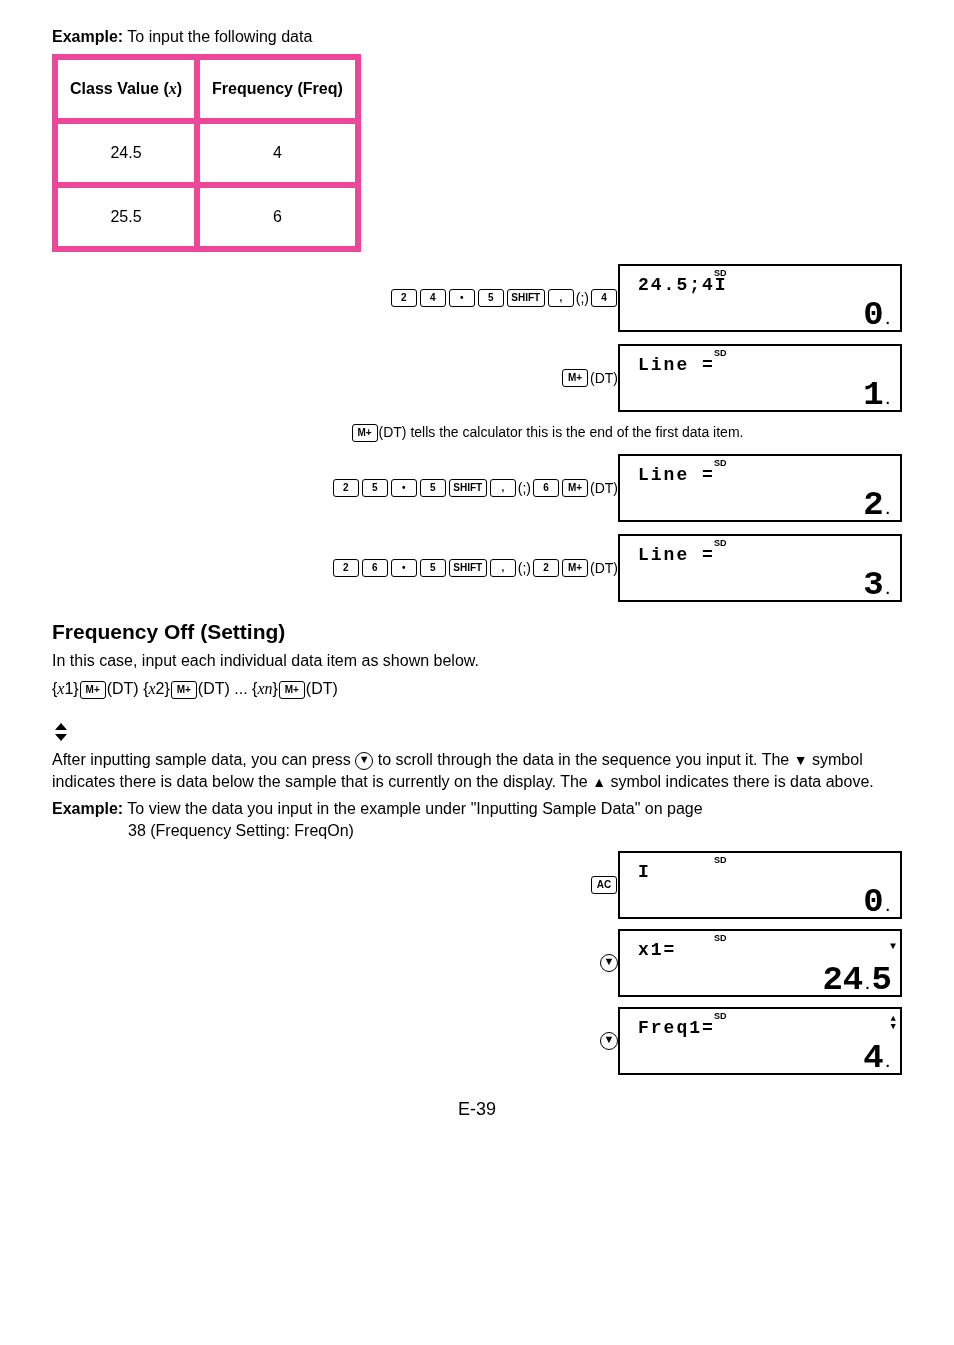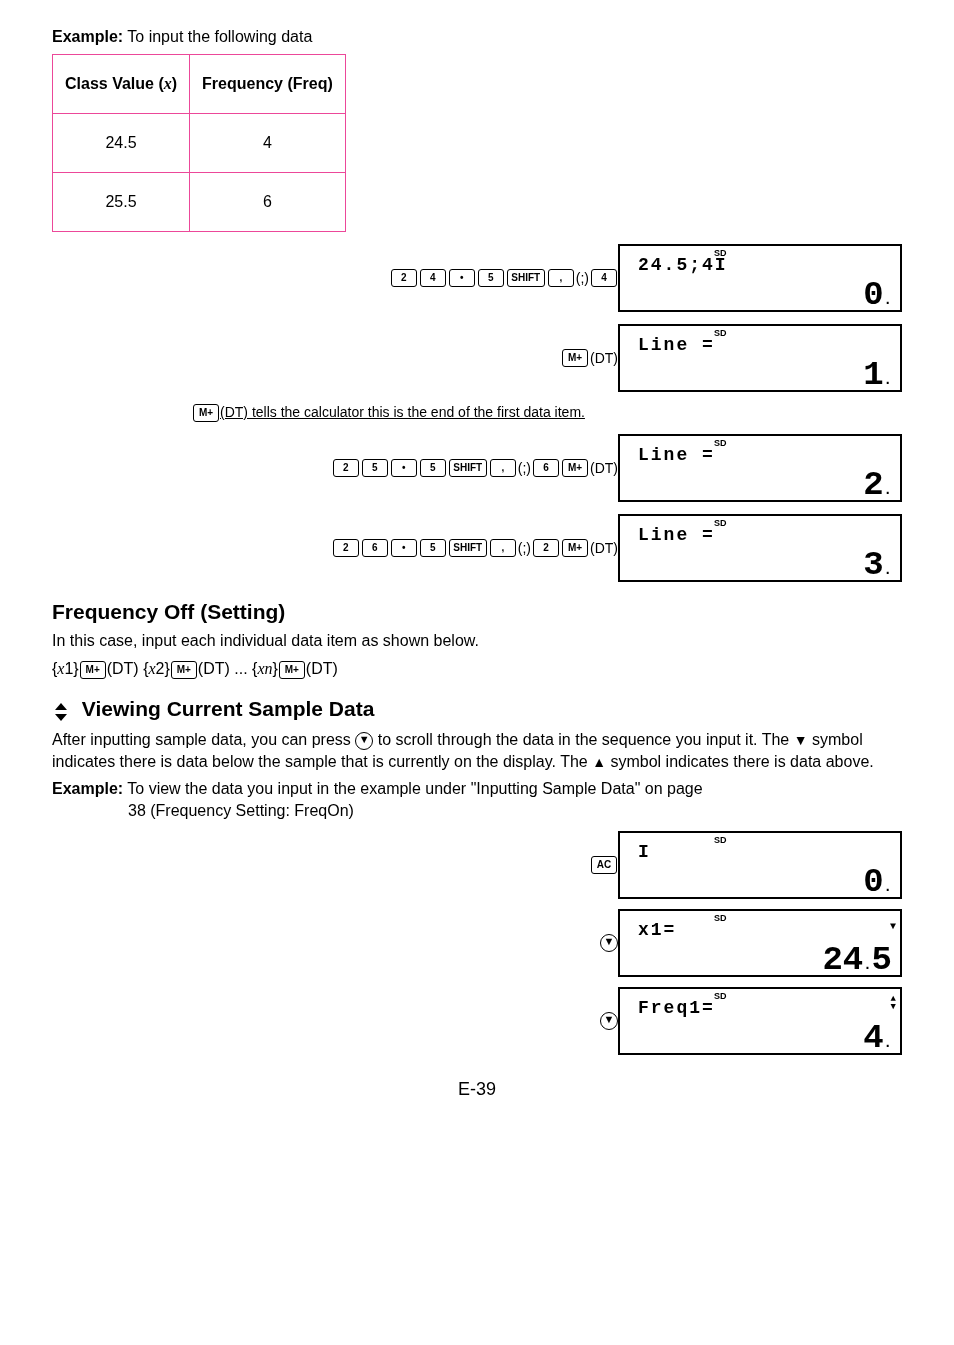--- a/index.html
+++ b/index.html
@@ -10,21 +10,21 @@
     padding: 0 30px;
     color: #000;
   }
   .bold { font-weight: bold; }
   .section { margin: 8px 0; }
   table.data-table {
     border-collapse: collapse;
     margin-top: 8px;
   }
   table.data-table th, table.data-table td {
-    border: 1px solid #ec4899;
+    border: 6px solid #ec4899;
     padding: 20px 12px;
     text-align: center;
     font-size: 16px;
   }
   table.data-table th { font-weight: bold; }
   .varx { font-style: italic; font-family: "Times New Roman", serif; }
   .key {
     display: inline-flex;
     align-items: center;
     justify-content: center;
@@ -93,23 +93,23 @@
     font-size: 10px;
   }
   .calc-tri-updown {
     position: absolute;
     right: 4px;
     top: 6px;
     font-size: 9px;
     line-height: 0.9;
   }
   .note {
+    text-align: center;
     font-size: 14px;
     margin: 6px 0 10px 140px;
-    text-decoration: underline;
   }
   h2.heading {
     font-size: 21px;
     font-weight: bold;
     margin: 18px 0 4px 0;
   }
   h2.heading .bullet {
     display: inline-block;
     vertical-align: middle;
     margin-right: 6px;
@@ -240,21 +240,21 @@
   <span> ... </span>
   {<span class="varx">xn</span>}<span class="key">M+</span><span>(DT)</span>
 </p>
 
 <h2 class="heading">
   <span class="bullet updown-icon">
     <svg width="18" height="18" viewBox="0 0 18 18">
         <polygon points="9,0 15,7 3,7" fill="#000"></polygon>
         <polygon points="3,11 15,11 9,18" fill="#000"></polygon>
       </svg>
-  </span><span> Viewing Current Sample Data</span>
+  </span>
 </h2>
 <p>
   <span>After inputting sample data, you can press </span><span class="round-down">▼</span><span> to scroll through the data in the sequence you input it. The </span><span class="tri-down">▼</span><span> symbol indicates there is data below the sample that is currently on the display. The </span><span class="tri-up">▲</span><span> symbol indicates there is data above.</span>
 </p>
 <p>
   <span class="bold">Example:</span><span> To view the data you input in the example under "Inputting Sample Data" on page</span><br>
   <span style="margin-left:76px">38 (Frequency Setting: FreqOn)</span>
 </p>
 
 <div class="view-row">

